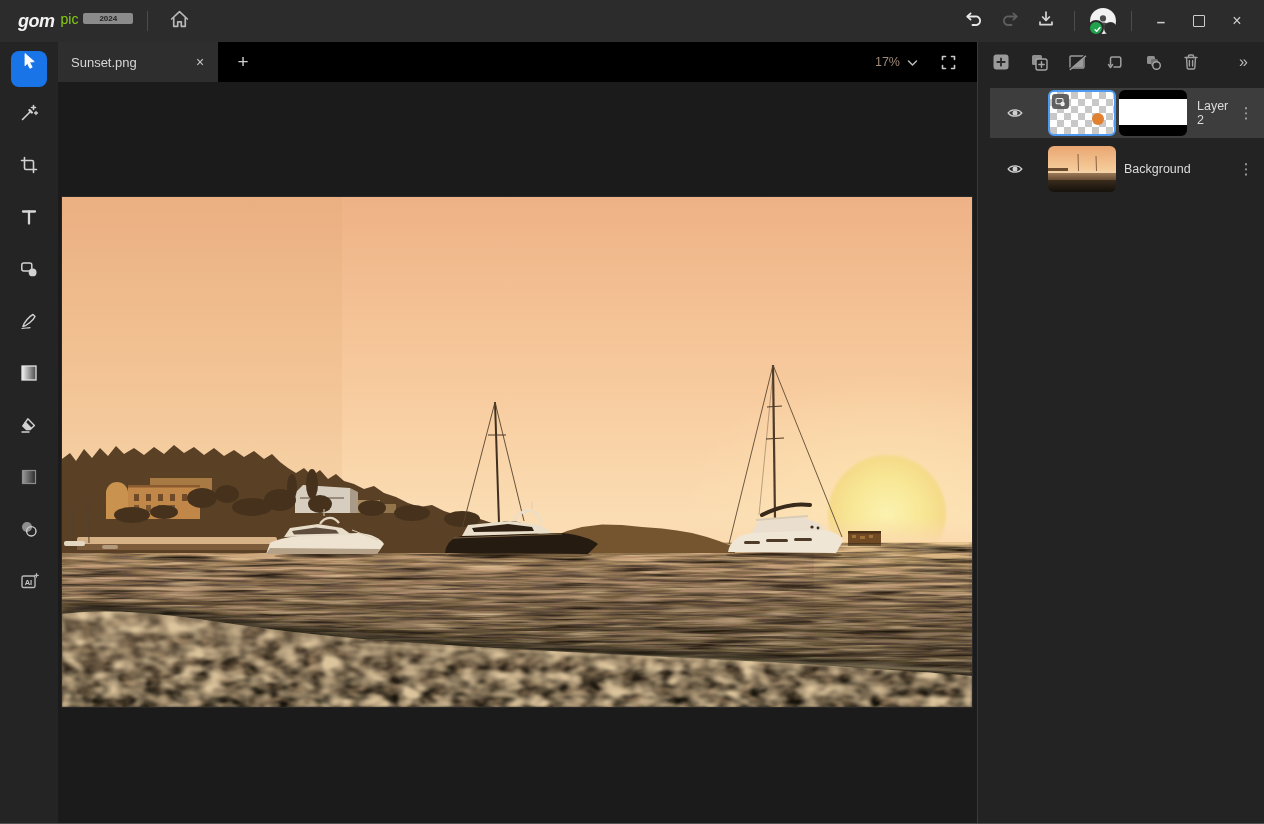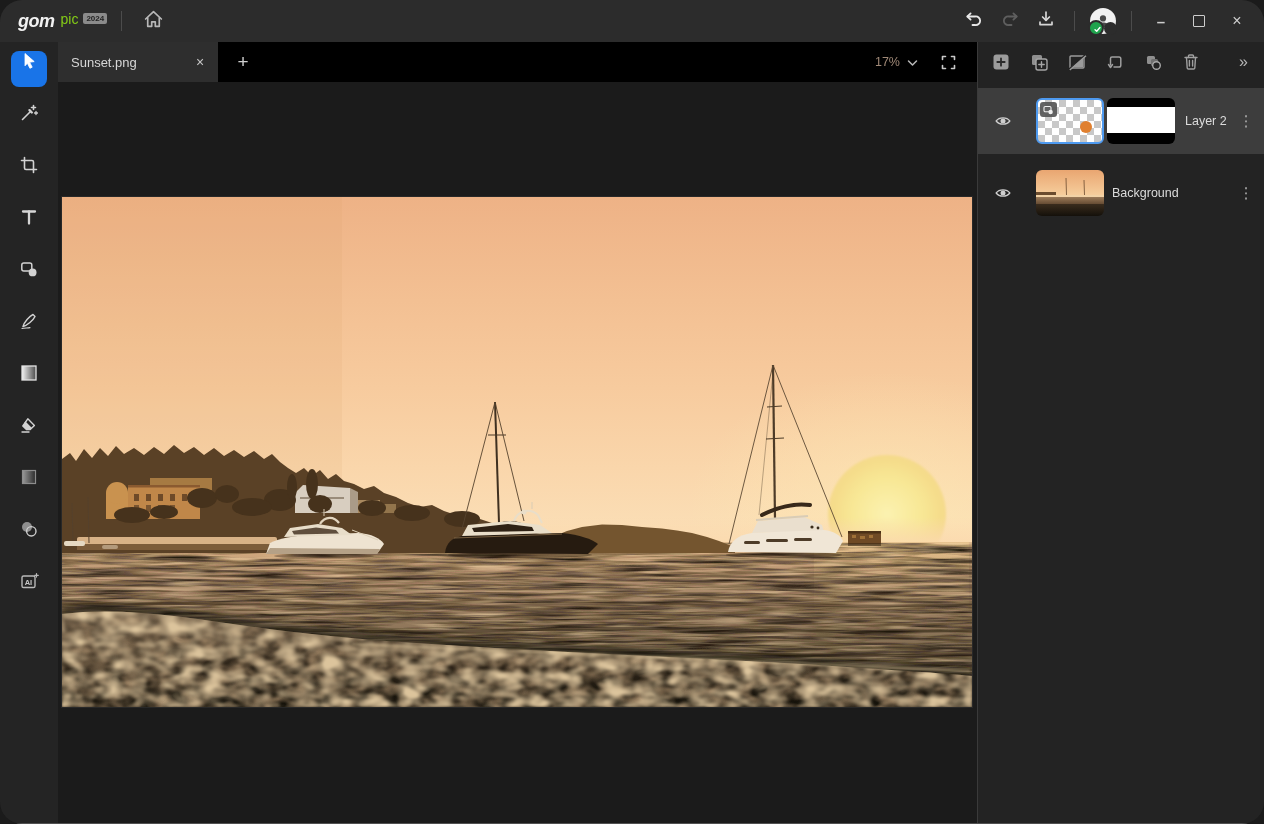--- a/index.html
+++ b/index.html
@@ -1,23 +1,23 @@
 <!DOCTYPE html>
 <html><head>
 <meta charset="utf-8">
 <style>
   html,body{margin:0;padding:0;background:#1b1b1b;}
   .window{position:relative;width:1264px;height:824px;background:#1b1b1b;overflow:hidden;
-          font-family:"Liberation Sans",sans-serif;border-radius:22px;-webkit-font-smoothing:antialiased;}
+          font-family:"Liberation Sans",sans-serif;-webkit-font-smoothing:antialiased;}
   
   .titlebar{position:absolute;left:0;top:0;right:0;height:42px;background:#2c2c2c;display:flex;align-items:center;}
   .logo{display:flex;align-items:flex-start;margin-left:18px;}
   .logo-gom{color:#f2f2f2;font-weight:bold;font-style:italic;font-size:18px;letter-spacing:-.5px;}
   .logo-pic{color:#84cc16;font-size:14px;margin-left:6px;font-weight:300;}
-  .logo-badge{background:#8b8b8b;color:#232323;font-size:8px;font-weight:bold;border-radius:2px;padding:1px 3px;margin-left:5px;margin-top:2px;}
+  .logo-badge{background:#8b8b8b;color:#232323;font-size:8px;font-weight:bold;border-radius:2px;padding:1px 16px;margin-left:5px;margin-top:2px;}
   .vdiv{width:1px;height:20px;background:#4c4c4c;}
   .home-btn{margin:0 10px 0 14px;width:34px;height:30px;display:flex;align-items:center;justify-content:center;}
   .menus{display:flex;margin-left:12px;}
   .menu-item{color:#9f9f9f;font-size:13px;padding:0 14px;line-height:42px;cursor:default;}
   .tb-right{margin-left:auto;display:flex;align-items:center;}
   .tb-btn{width:36px;height:30px;display:flex;align-items:center;justify-content:center;}
   .avatar{position:relative;width:26px;height:26px;border-radius:50%;
           background:radial-gradient(circle at 35% 35%, #f2f2f2 60%, #d8d8d8 100%);}
   .avatar svg{position:absolute;left:4px;top:4px;}
   .avatar .moon{position:absolute;right:-1px;bottom:-1px;width:13px;height:13px;border-radius:50%;background:#2c2c2c;}
@@ -41,21 +41,21 @@
   .tool{width:36px;height:36px;border-radius:8px;display:flex;align-items:flex-start;justify-content:center;flex:0 0 auto;}
   .tool.active{background:#1974e8;}
   
   .canvas-area{position:absolute;left:58px;top:82px;width:919px;height:742px;background:#1b1b1b;}
   .scene{position:absolute;left:4px;top:115px;width:910px;height:510px;box-shadow:0 0 0 1px rgba(255,255,255,.06);}
   
   .rightpanel{position:absolute;left:977px;top:42px;width:287px;bottom:0;background:#232323;border-left:1px solid #3a3a3a;box-sizing:border-box;}
   .panel-toolbar{height:40px;display:flex;align-items:center;padding:0 4px 0 8px;gap:8px;}
   .pt-btn{width:30px;height:28px;display:flex;align-items:center;justify-content:center;}
   .collapse{margin-left:auto;color:#b5b5b5;font-size:16px;padding:0 12px 0 0;}
-  .layer-row{height:66px;display:flex;align-items:center;margin-top:6px;}
+  .layer-row{height:50px;display:flex;align-items:center;margin-top:6px;margin-left:12px;}
   .layer-row.selected{background:#3d3d3d;}
   .eye-btn{width:24px;margin-left:13px;display:flex;justify-content:center;flex:0 0 auto;}
   .thumb{width:68px;height:46px;border-radius:6px;position:relative;overflow:hidden;flex:0 0 auto;}
   .thumb.checker{margin-left:21px;border:2px solid #4e9af0;box-sizing:border-box;background-color:#fff;
     background-image:linear-gradient(45deg,#c8c8c8 25%,transparent 25%,transparent 75%,#c8c8c8 75%),
                      linear-gradient(45deg,#c8c8c8 25%,transparent 25%,transparent 75%,#c8c8c8 75%);
     background-size:14px 14px;background-position:0 0,7px 7px;}
   .thumb.mask{margin-left:3px;background:#000;}
   .mask-band{position:absolute;left:0;right:0;top:9px;height:26px;background:#fff;}
   .sun-dot{position:absolute;width:12px;height:12px;border-radius:50%;background:#e08030;right:10px;bottom:9px;}

